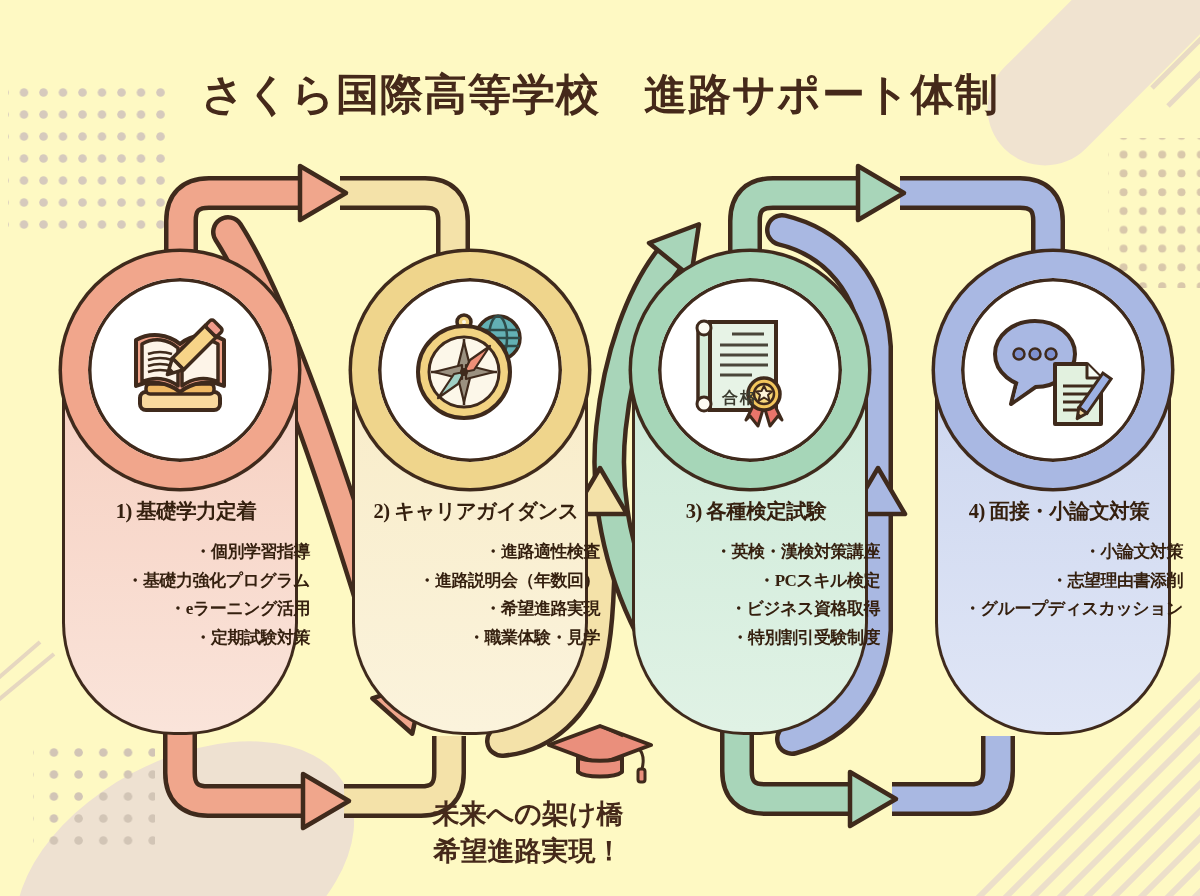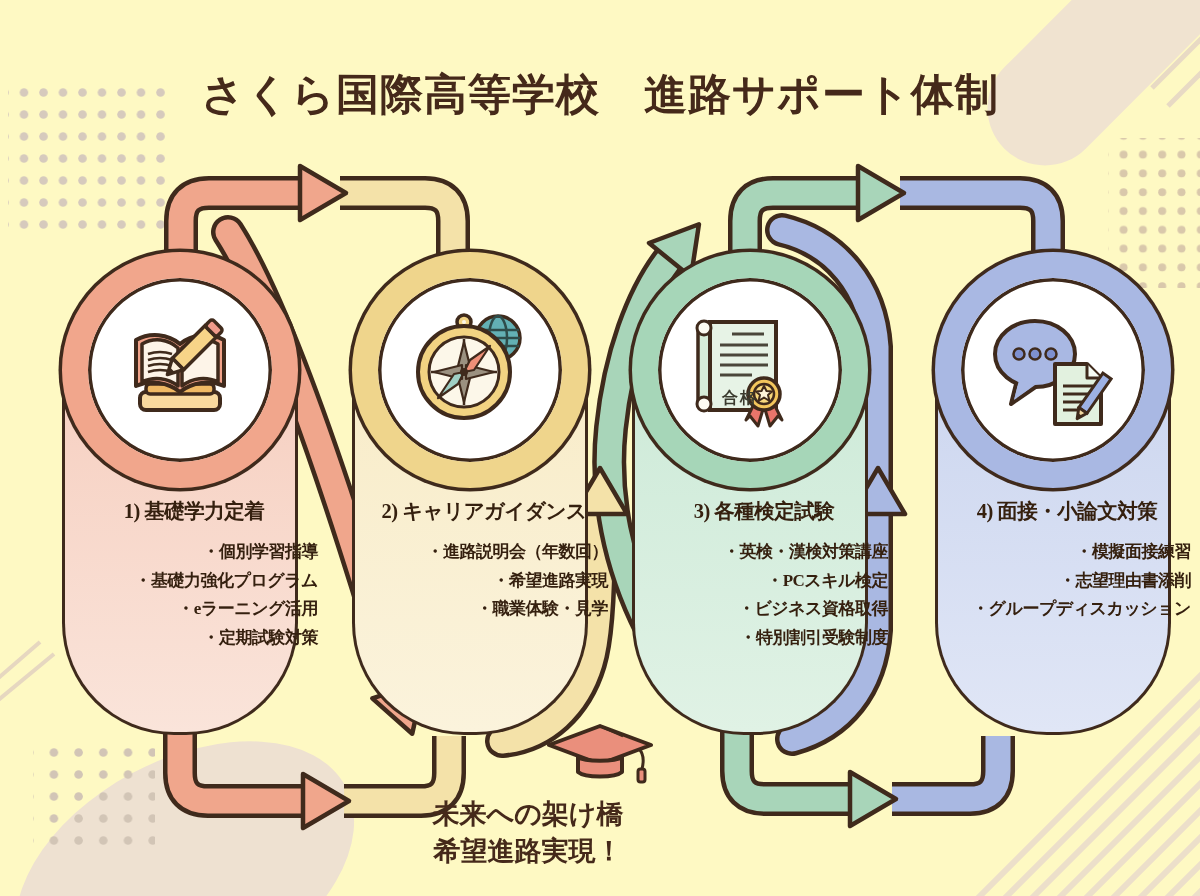--- a/index.html
+++ b/index.html
@@ -20,21 +20,21 @@
   }
   .cap-ring {
     position:absolute; top:252px; width:236px; height:236px; box-sizing:border-box;
     border-radius:50%; background:#ffffff;
     box-shadow:0 0 0 3.5px #3f2a1c, inset 0 0 0 3.5px #3f2a1c; z-index:2;
   }
   .cap-icon {
     position:absolute; top:285px; width:170px; height:170px; z-index:3;
     display:flex; align-items:center; justify-content:center;
   }
-  .cap-text { position:absolute; top:497px; width:248px; z-index:3;margin-left:8px; }
+  .cap-text { position:absolute; top:497px; width:248px; z-index:3; }
   .cap-heading {
     font-size:20.5px; font-weight:bold; text-align:center; color:#35200f;
     letter-spacing:-0.5px; white-space:nowrap;
   }
   .cap-list { margin:13px 0 0; padding:0 0 0 14px; list-style:none;text-align:right; }
   .cap-list li {
     font-size:17px; font-weight:600; line-height:28.5px; color:#35200f;
     letter-spacing:-0.5px; white-space:nowrap;
   }
   .c1 .cap-body { background:linear-gradient(180deg,#f6cfc0,#fae4da); }
@@ -215,20 +215,21 @@
           <polygon points="34,72 62,65 62,79" fill="#9b9180"></polygon>
           <polygon points="90,46 74,70 64,72 70,60" fill="#ef9078"></polygon>
           <polygon points="38,98 54,74 64,72 58,84" fill="#9fcfc4"></polygon>
         </g>
         <circle cx="64" cy="72" r="4" fill="#3f2a1c"></circle>
       </svg>
     </div>
     <div class="cap-text" style="left:352px">
       <div class="cap-heading">2) キャリアガイダンス</div>
       <ul class="cap-list">
+        <li>・進路適性検査</li>
         <li>・進路説明会（年数回）</li>
         <li>・希望進路実現</li>
         <li>・職業体験・見学</li>
       </ul>
     </div>
   </div>
 
   <div class="c3">
     <div class="cap-body" style="left:632px"></div>
     <div class="cap-ring" style="left:632px"></div>
@@ -285,21 +286,21 @@
         <g transform="translate(124,76) rotate(125)">
           <rect x="0" y="-5" width="42" height="10" fill="#9db1e4" stroke="#3f2a1c" stroke-width="3"></rect>
           <polygon points="42,-5 52,0 42,5" fill="#f3d9a0" stroke="#3f2a1c" stroke-width="3" stroke-linejoin="round"></polygon>
           <polygon points="52,0 47,-2.5 47,2.5" fill="#3f2a1c"></polygon>
         </g>
       </svg>
     </div>
     <div class="cap-text" style="left:935px">
       <div class="cap-heading">4) 面接・小論文対策</div>
       <ul class="cap-list">
-        <li>・模擬面接練習</li>
+        <li>・小論文対策</li>
         <li>・志望理由書添削</li>
         <li>・グループディスカッション</li>
       </ul>
     </div>
   </div>
 
   <span class="goukaku">合格</span>
 
   <div class="grad-cap">
     <svg width="110" height="78" viewBox="0 0 110 78">

